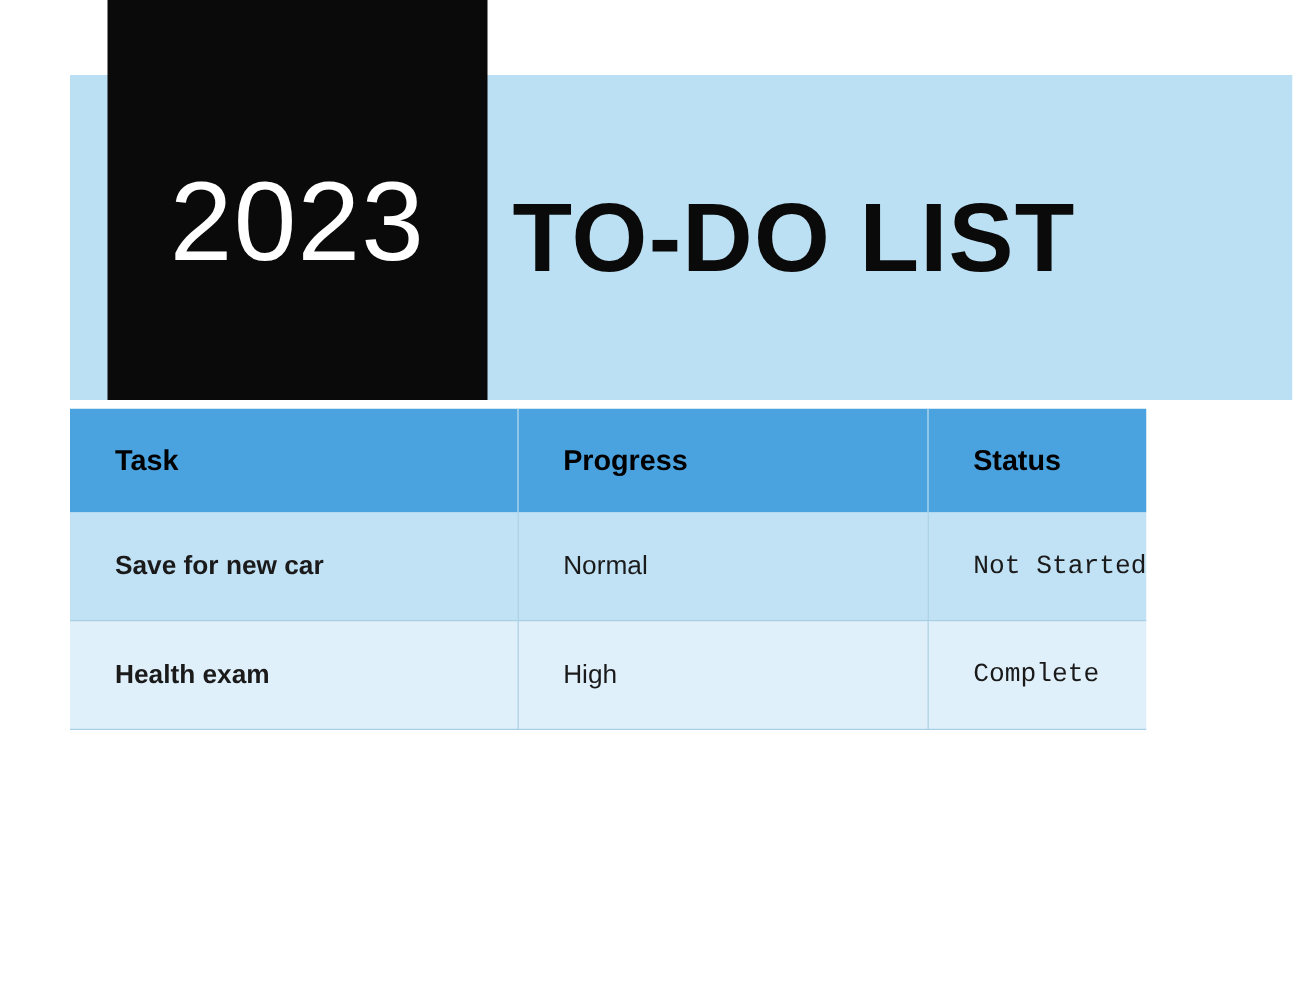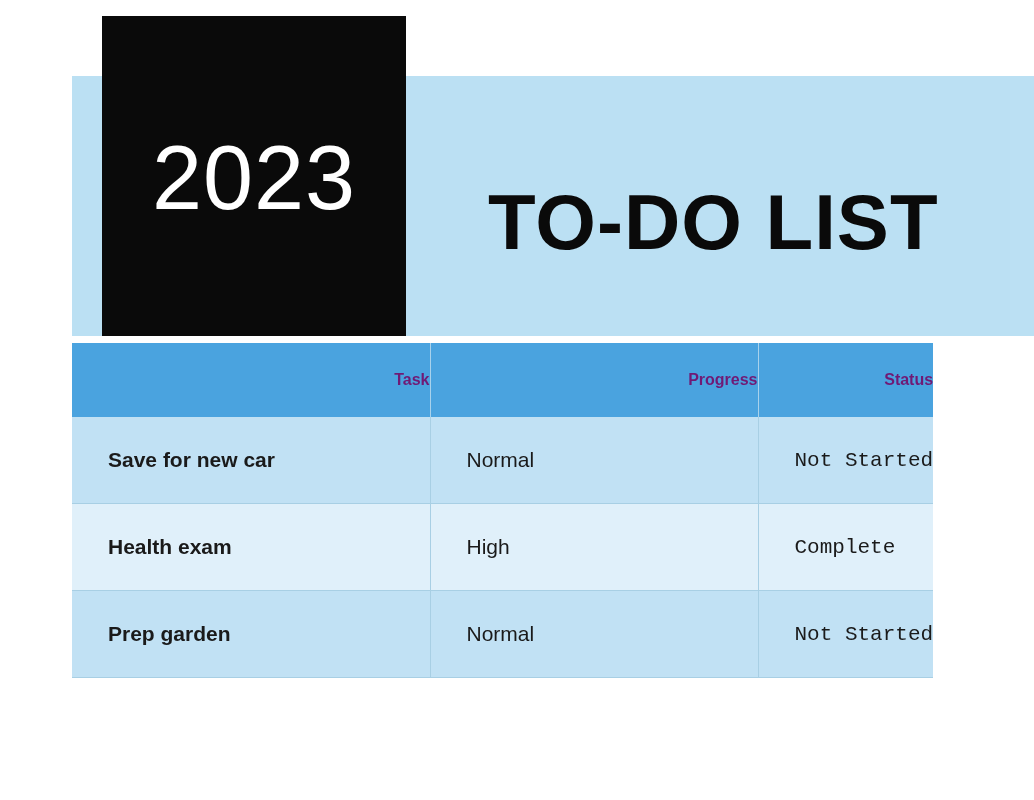--- a/index.html
+++ b/index.html
@@ -1,17 +1,17 @@
 <!DOCTYPE html>
 <html><head>
   <meta charset="utf-8">
   <style>
     * {
       margin: 0;
-      padding: 16px;
+      padding: 0;
       box-sizing: border-box;
     }
     body {
       font-family: "Century Gothic", "Futura", "Trebuchet MS", sans-serif;
       background: #ffffff;
       width: 1034px;
       height: 800px;
       position: relative;
       overflow: hidden;
     }
@@ -37,41 +37,41 @@
     }
     .year-text {
       color: #ffffff;
       font-size: 90px;
       font-weight: 400;
       letter-spacing: 1px;
     }
     .title-text {
       position: absolute;
       top: 145px;
-      left: 456px;
+      left: 410px;
       color: #0a0a0a;
       font-size: 78px;
       font-weight: 700;
       letter-spacing: 1px;
     }
     .table {
       position: absolute;
       top: 327px;
       left: 56px;
       right: 0;
       border-collapse: collapse;
     }
     .table-head-row {
       background: #4aa3df;
     }
     .table-head-row th {
-      text-align: right;
-      font-size: 16px;
+      text-align: left;
+      font-size: 23px;
       font-weight: 700;
-      color: #701a75;
+      color: #000000;
       padding: 28px 0 28px 36px;
       border-right: 1px solid #a8d2ec;
     }
     .table-head-row th:last-child {
       border-right: none;
       margin-top: 16px;
     }
     .col-task { width: 358px; }
     .col-priority { width: 328px; }
     .col-status { width: auto; }
@@ -123,19 +123,14 @@
     <tr>
       <td class="task-cell">Save for new car</td>
       <td class="value-cell">Normal</td>
       <td class="value-cell">Not Started</td>
     </tr>
     <tr>
       <td class="task-cell">Health exam</td>
       <td class="value-cell">High</td>
       <td class="value-cell">Complete</td>
     </tr>
-    <tr>
-      <td class="task-cell">Prep garden</td>
-      <td class="value-cell">Normal</td>
-      <td class="value-cell">Not Started</td>
-    </tr>
   </tbody>
 </table>
 
 </body></html>

